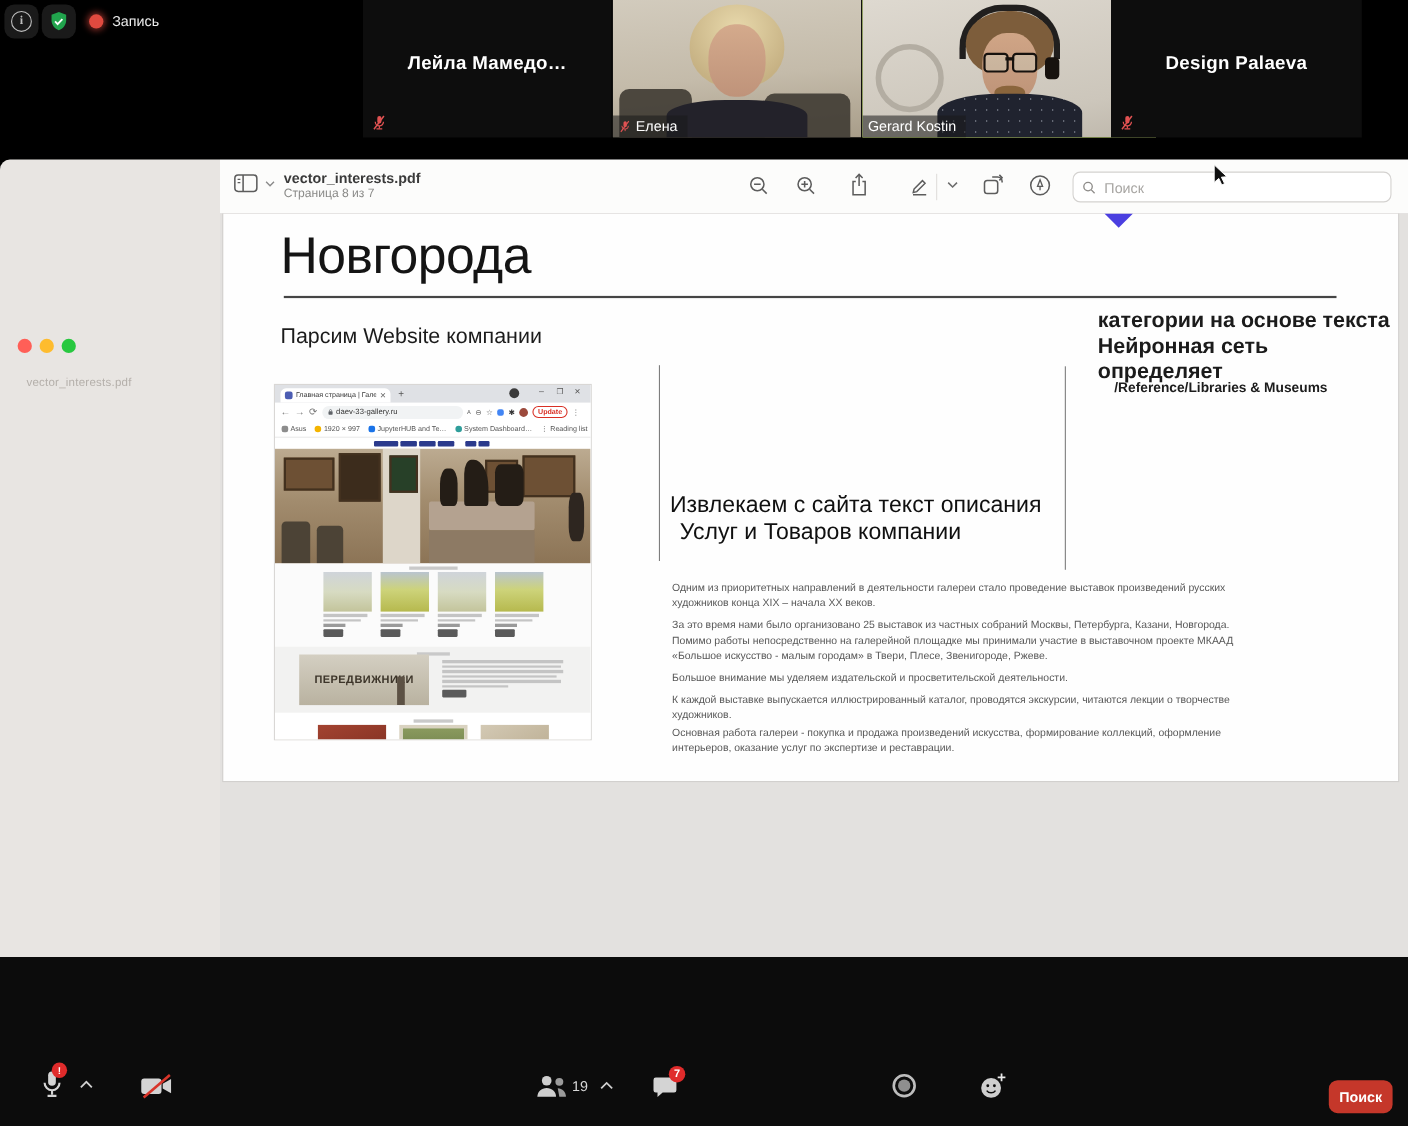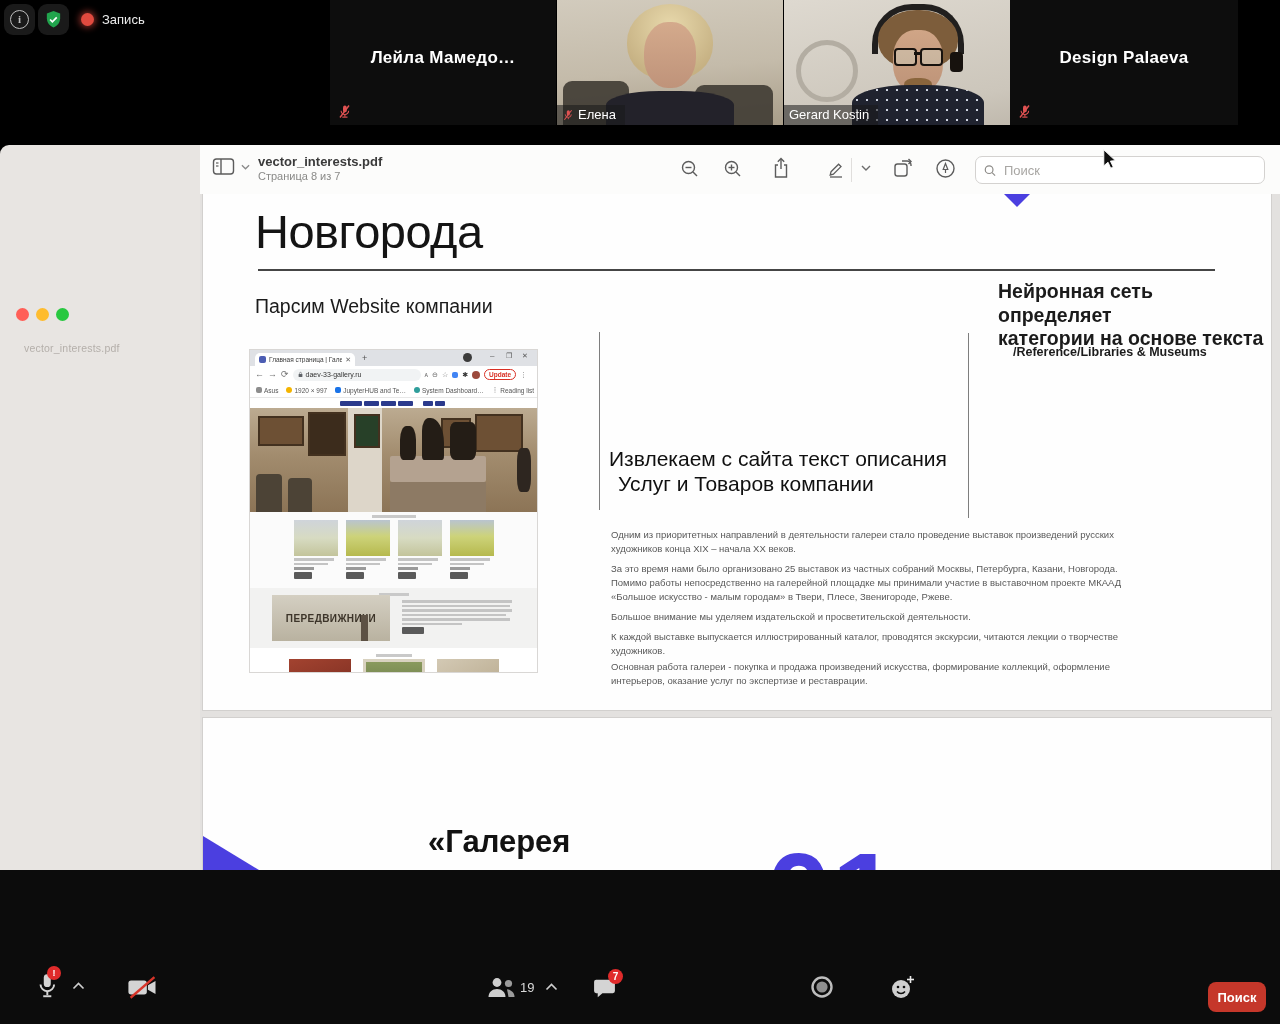--- a/index.html
+++ b/index.html
@@ -290,22 +290,22 @@
 </div>
 
 <div class="abs doc">
 
   <div class="abs page" style="top:0;height:516px;">
     <div class="abs sl-tri"></div>
     <div class="abs sl-title">Новгорода</div>
     <div class="abs sl-rule"></div>
     <div class="abs sl-left-h">Парсим Website компании</div>
     <div class="abs sl-right-h">
+      <div>категории на основе текста</div>
       <div>Нейронная сеть определяет</div>
-      <div>категории на основе текста</div>
     </div>
 
     <div class="abs shot">
       <div class="br-tabs">
         <div class="br-tab">
           <span class="bm-ic" style="background:#4c5db3;width:7px;height:7px;"></span>
           <span class="br-tab-title">Главная страница | Галерея ис…</span>
           <span class="br-x">✕</span>
         </div>
         <span class="abs" style="left:112px;top:3px;font-size:9px;color:#555;">+</span>
@@ -470,25 +470,20 @@
       <p>Большое внимание мы уделяем издательской и просветительской деятельности.</p>
       <p style="margin-bottom:2px;">К каждой выставке выпускается иллюстрированный каталог, проводятся экскурсии, читаются лекции о творчестве художников.</p>
       <p>Основная работа галереи - покупка и продажа произведений искусства, формирование коллекций, оформление интерьеров, оказание услуг по экспертизе и реставрации.</p>
     </div>
 
     <div class="abs cats">
       <div>/Reference/Libraries &amp; Museums</div>
     </div>
   </div>
 
-  <div class="abs page" style="top:524px;height:152px;">
-    <div class="abs p5-tri"></div>
-    <div class="abs p5-text">«Галерея</div>
-    <div class="abs p5-num">01</div>
-  </div>
 </div>
 
 <svg class="abs cursor" width="16" height="21" viewBox="0 0 12 17">
   <path d="M1 .7l9.3 8.7-4 .4 2.3 4.7-2 1-2.2-4.8L1 13.6z" fill="#101010" stroke="#fff" stroke-width=".7"></path>
 </svg>
 
 <div class="abs" style="left:0;top:870px;width:1280px;height:154px;background:#0c0c0c;">
 
   <div class="abs" style="left:34px;top:102px;">
     <svg width="26" height="28" viewBox="0 0 24 26">

